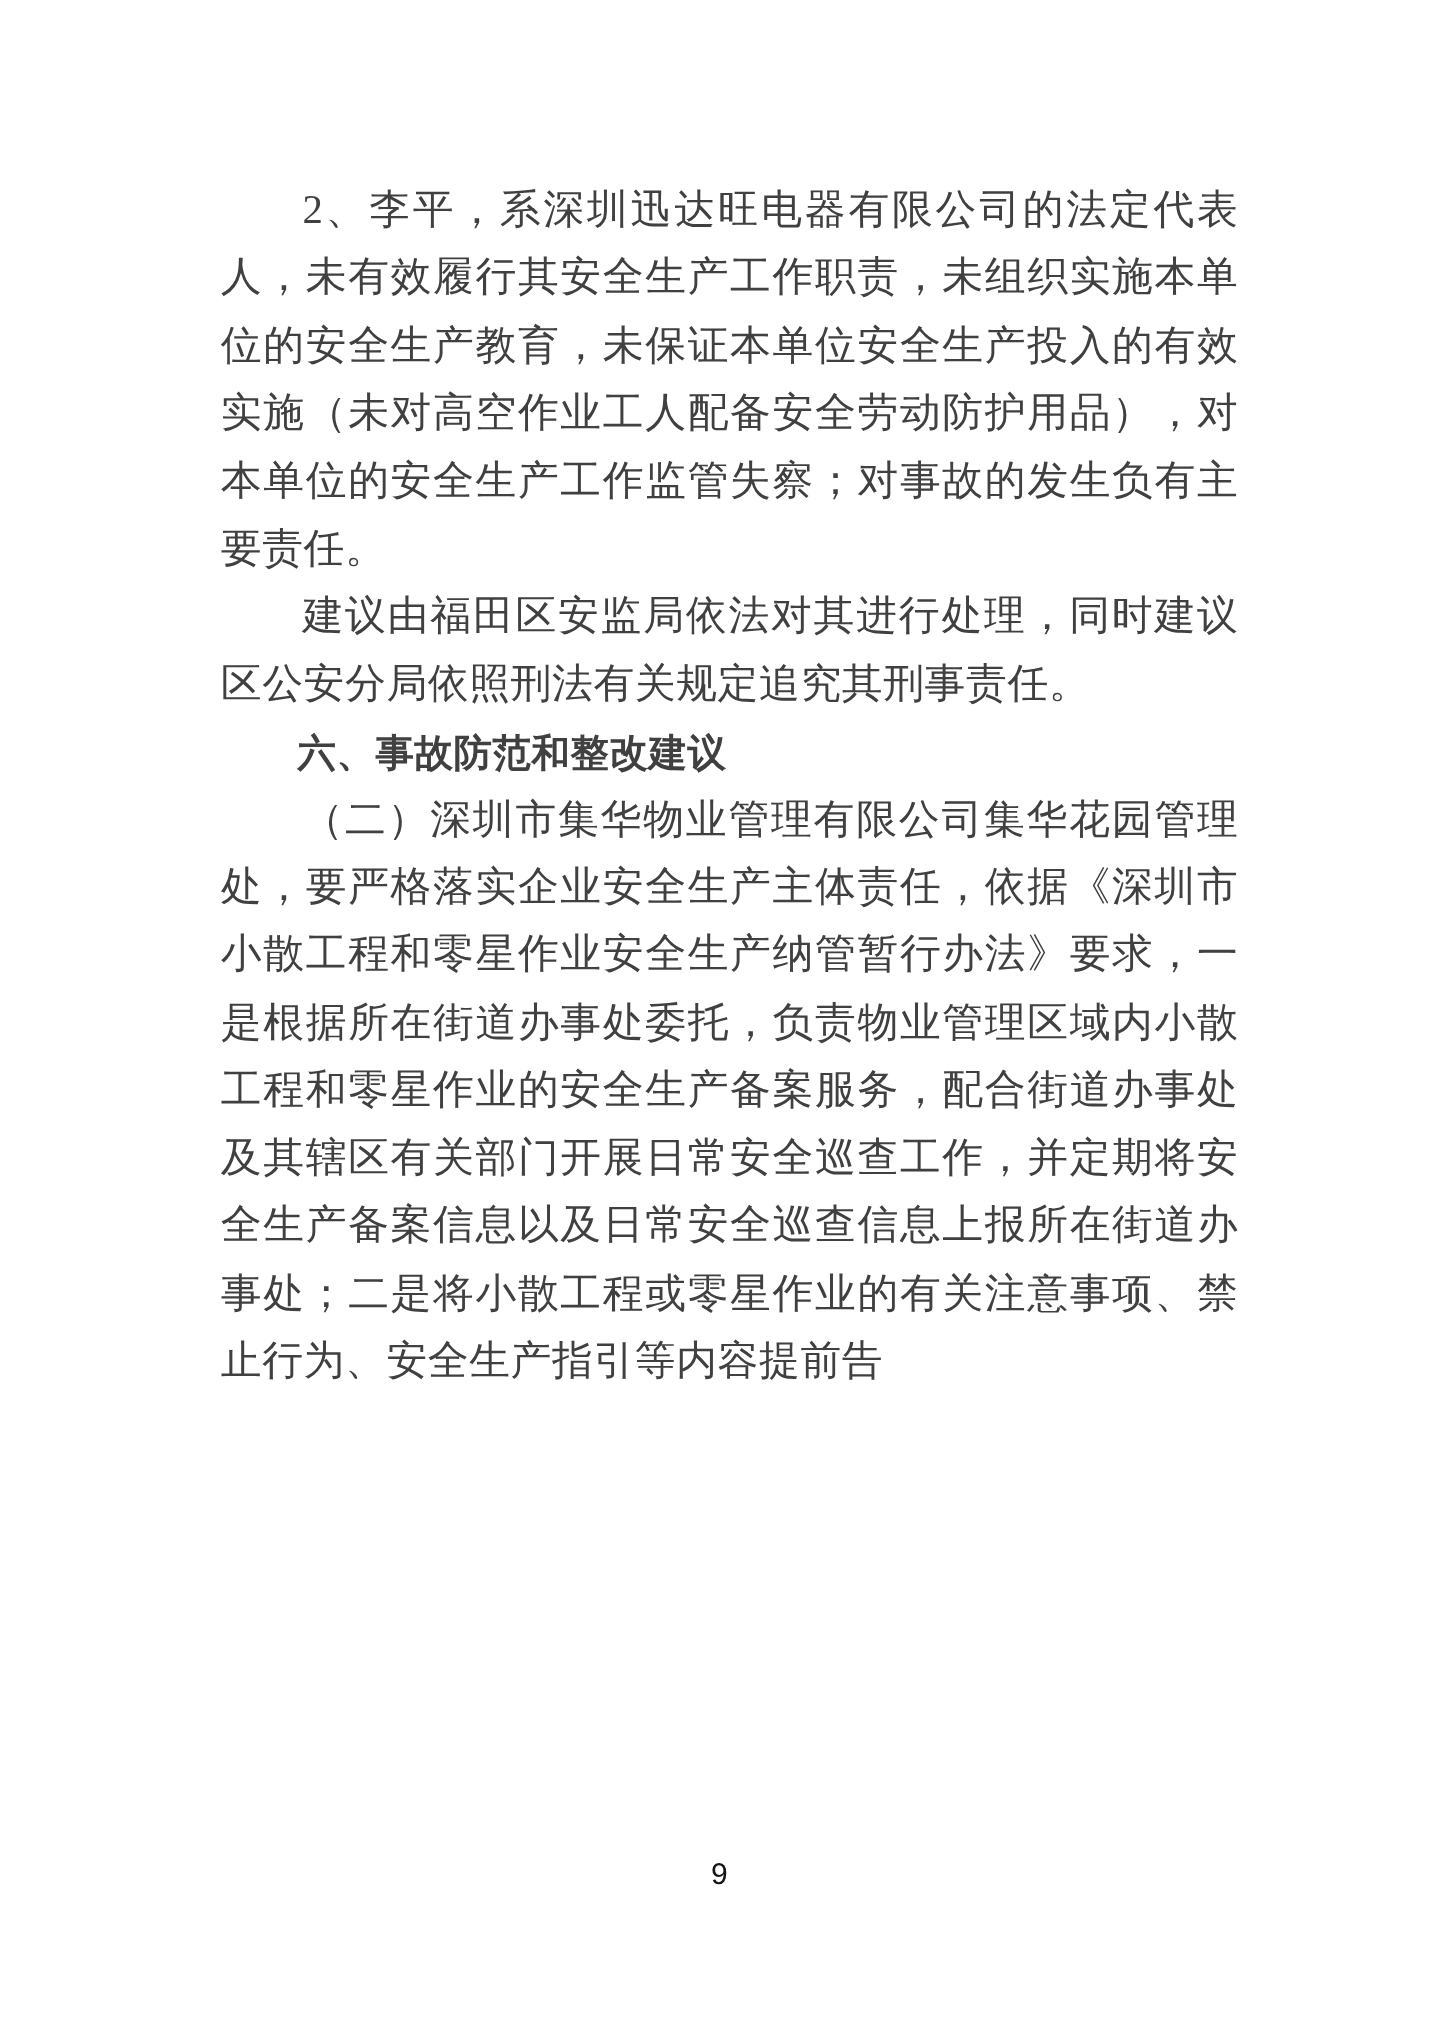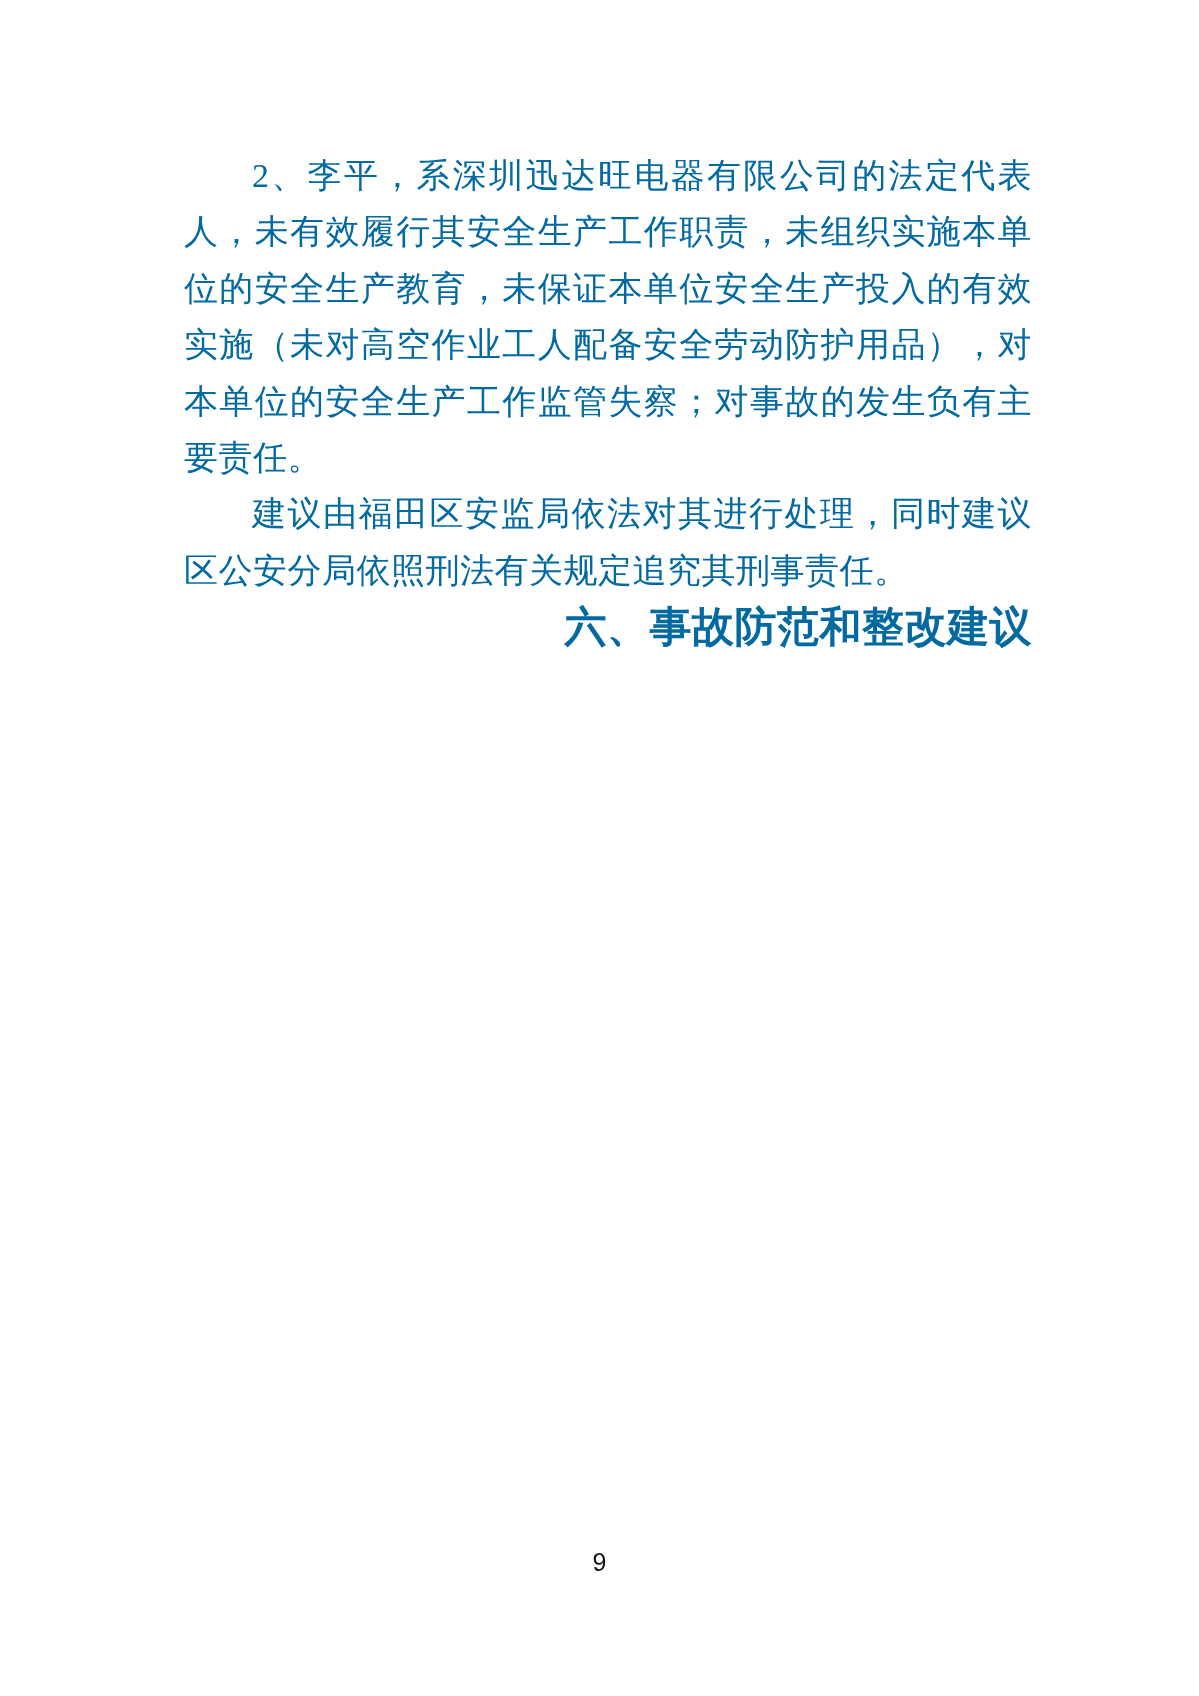--- a/index.html
+++ b/index.html
@@ -10,36 +10,36 @@
     height: 1696px;
     margin: 0 auto;
     background: #ffffff;
     overflow: hidden;
   }
   .content {
     position: absolute;
     left: 184px;
     top: 148px;
     width: 848px;
-    color: #0369a1;
+    color: #404040;
     font-family: "Liberation Serif", "DejaVu Serif", serif;
     font-size: 34px;
     line-height: 56.4px;
     text-align: justify;
   }
   .content p {
     margin: 0;
     text-indent: 2em;
     letter-spacing: 0.5px;
   }
   .content p.heading {
     font-family: "Liberation Sans", "DejaVu Sans", sans-serif;
     font-weight: bold;
-    font-size: 42px;
-    text-align: right;
+    font-size: 32px;
+    text-align: left;
   }
   .page-number {
     position: absolute;
     top: 1546px;
     left: 0;
     width: 100%;
     text-align: center;
     color: #141414;
     font-family: "Liberation Sans", "DejaVu Sans", sans-serif;
     font-size: 25px;
@@ -47,16 +47,17 @@
   }
 </style>
 </head>
 <body>
 
 <div class="page">
   <div class="content">
     <p class="body">2、李平，系深圳迅达旺电器有限公司的法定代表人，未有效履行其安全生产工作职责，未组织实施本单位的安全生产教育，未保证本单位安全生产投入的有效实施（未对高空作业工人配备安全劳动防护用品），对本单位的安全生产工作监管失察；对事故的发生负有主要责任。</p>
     <p class="body">建议由福田区安监局依法对其进行处理，同时建议区公安分局依照刑法有关规定追究其刑事责任。</p>
     <p class="heading">六、事故防范和整改建议</p>
+    <p class="body">（二）深圳市集华物业管理有限公司集华花园管理处，要严格落实企业安全生产主体责任，依据《深圳市小散工程和零星作业安全生产纳管暂行办法》要求，一是根据所在街道办事处委托，负责物业管理区域内小散工程和零星作业的安全生产备案服务，配合街道办事处及其辖区有关部门开展日常安全巡查工作，并定期将安全生产备案信息以及日常安全巡查信息上报所在街道办事处；二是将小散工程或零星作业的有关注意事项、禁止行为、安全生产指引等内容提前告</p>
   </div>
 
   <div class="page-number">9</div>
 </div>
 
 </body></html>

